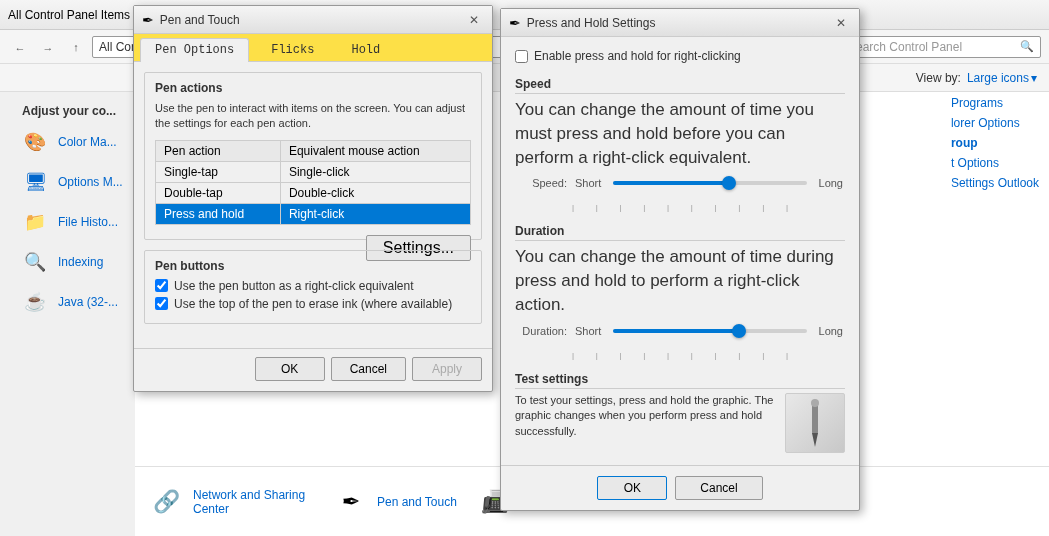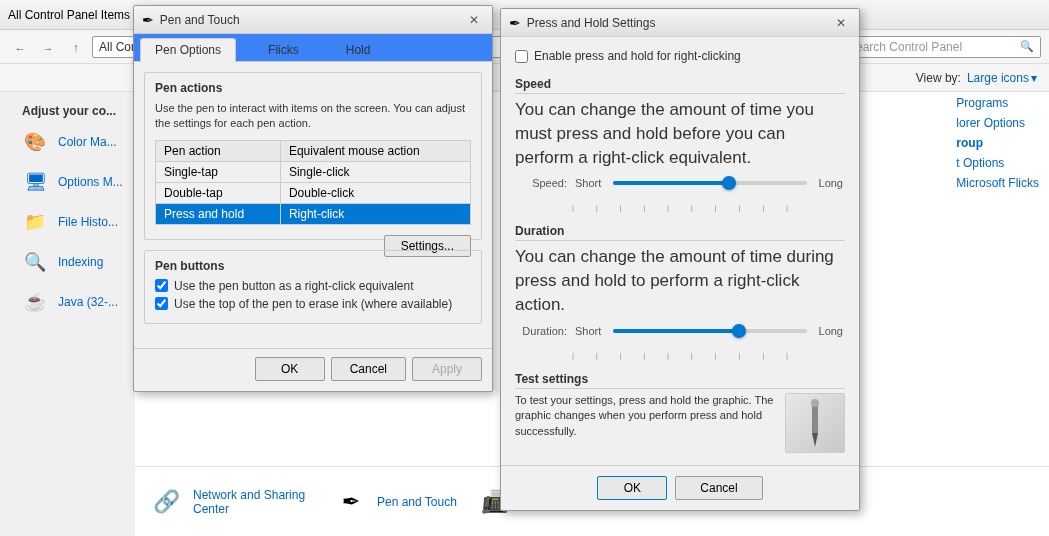--- a/index.html
+++ b/index.html
@@ -206,24 +206,25 @@
     .window-body { padding: 10px; }
 
     
     .pen-touch-window {
       top: 5px;
       left: 133px;
       width: 360px;
     }
     .tab-bar {
       display: flex;
-      background: #3b82f6;
+      background: #fde047;
       border-bottom: 1px solid #ccc;
       padding: 4px 6px 0;
-      gap: 17px;
+      gap: 7px;
+      font-family: Liberation Mono, monospace;
     }
     .tab {
       padding: 4px 14px;
       font-size: 12px;
       cursor: pointer;
       border: 1px solid transparent;
       border-bottom: none;
       border-radius: 3px 3px 0 0;
       background: transparent;
       color: #333;
@@ -276,21 +277,21 @@
       padding: 3px 8px;
     }
     .pen-table tr.selected td {
       background: #0078d4;
       color: white;
     }
 
     .settings-btn {
       float: right;
       padding: 3px 16px;
-      font-size: 12px;
+      font-size: 16px;
       background: #e8e8e8;
       border: 1px solid #999;
       border-radius: 2px;
       cursor: pointer;
       margin-top: 4px;
     }
 
     .checkbox-row {
       display: flex;
       align-items: center;
@@ -483,21 +484,21 @@
   </div>
 
   <div class="cp-main">
 
     <div style="position:absolute; right:10px; top:4px; font-size:12px; color:#555;">
 
       <div style="margin-bottom:6px; color:#0066cc; cursor:pointer;">Programs</div>
       <div style="margin-bottom:6px; color:#0066cc; cursor:pointer;">lorer Options</div>
       <div style="margin-bottom:6px; color:#0066cc; cursor:pointer;font-weight:bold;">roup</div>
       <div style="margin-bottom:6px; color:#0066cc; cursor:pointer;">t Options</div>
-      <div style="margin-bottom:6px; color:#0066cc; cursor:pointer;">Microsoft Flicks</div>
+      <div style="margin-bottom:6px; color:#0066cc; cursor:pointer;">Settings Outlook</div>
     </div>
   </div>
 
   <div class="bottom-icons">
     <div class="bottom-icon-item">
       <div class="bottom-icon-img">🔗</div>
       <span class="bottom-label">Network and Sharing Center</span>
     </div>
     <div class="bottom-icon-item">
       <div class="bottom-icon-img">✒</div>

